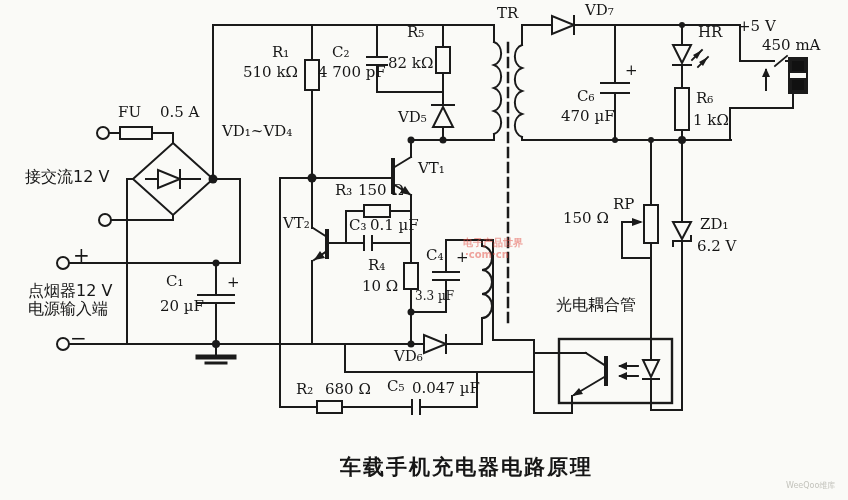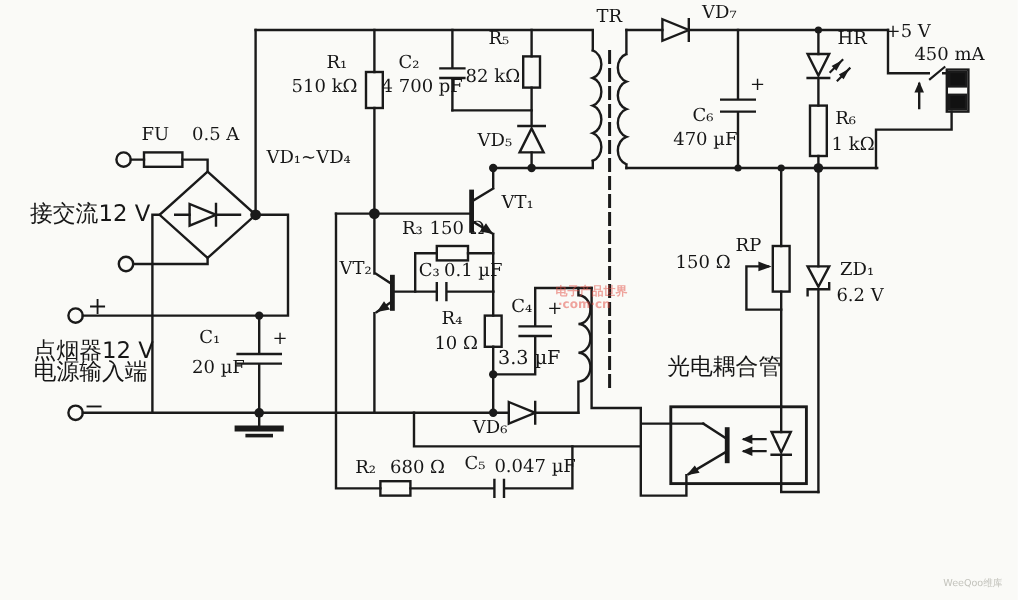--- a/index.html
+++ b/index.html
@@ -4,22 +4,22 @@
 <style>
   html,body{margin:0;padding:0;}
   #stage{
     position:relative;width:848px;height:500px;
     background:#fafaf7;overflow:hidden;
     font-family:"DejaVu Serif","Liberation Serif",serif;
     color:#161616;
   }
   svg{position:absolute;left:0;top:0;}
   .lbl{position:absolute;font-size:15px;line-height:1.05;white-space:nowrap;}
-  .lbl.cn{font-family:"DejaVu Sans","Liberation Sans",sans-serif;font-size:19px;}
-  .lbl.small{font-size:16px;text-align:center;}
+  .lbl.cn{font-family:"DejaVu Sans","Liberation Sans",sans-serif;font-size:16px;}
+  .lbl.small{font-size:12px;text-align:center;}
   .lbl.big{font-size:20px;}
   .title{
     position:absolute;left:340px;top:453px;
     font-family:"DejaVu Sans","Liberation Sans",sans-serif;
     font-size:21px;font-weight:bold;letter-spacing:2px;
   }
   .wm-main{
     position:absolute;left:356px;top:228px;
     font-family:"DejaVu Sans","Liberation Sans",sans-serif;
     font-size:31px;font-weight:bold;font-style:italic;
@@ -245,18 +245,19 @@
   <div class="lbl" style="left:412px;top:381px;">0.047 µF</div>
 
   <div class="lbl cn" style="left:28px;top:283px;">点烟器12 V</div>
   <div class="lbl cn" style="left:28px;top:301px;">电源输入端</div>
   <div class="lbl" style="left:166px;top:274px;">C₁</div>
   <div class="lbl" style="left:227px;top:275px;">+</div>
   <div class="lbl" style="left:160px;top:299px;">20 µF</div>
   <div class="lbl big" style="left:73px;top:245px;">+</div>
   <div class="lbl big" style="left:70px;top:328px;">−</div>
 
+  <div class="title">车载手机充电器电路原理</div>
 
   <div class="wm-sub" style="left:440px;top:236px;">电子产品世界</div>
   <div class="wm-sub" style="left:442px;top:249px;">·com·cn</div>
   <div class="wm-corner">WeeQoo维库</div>
 
 </div>
 
 </body></html>

